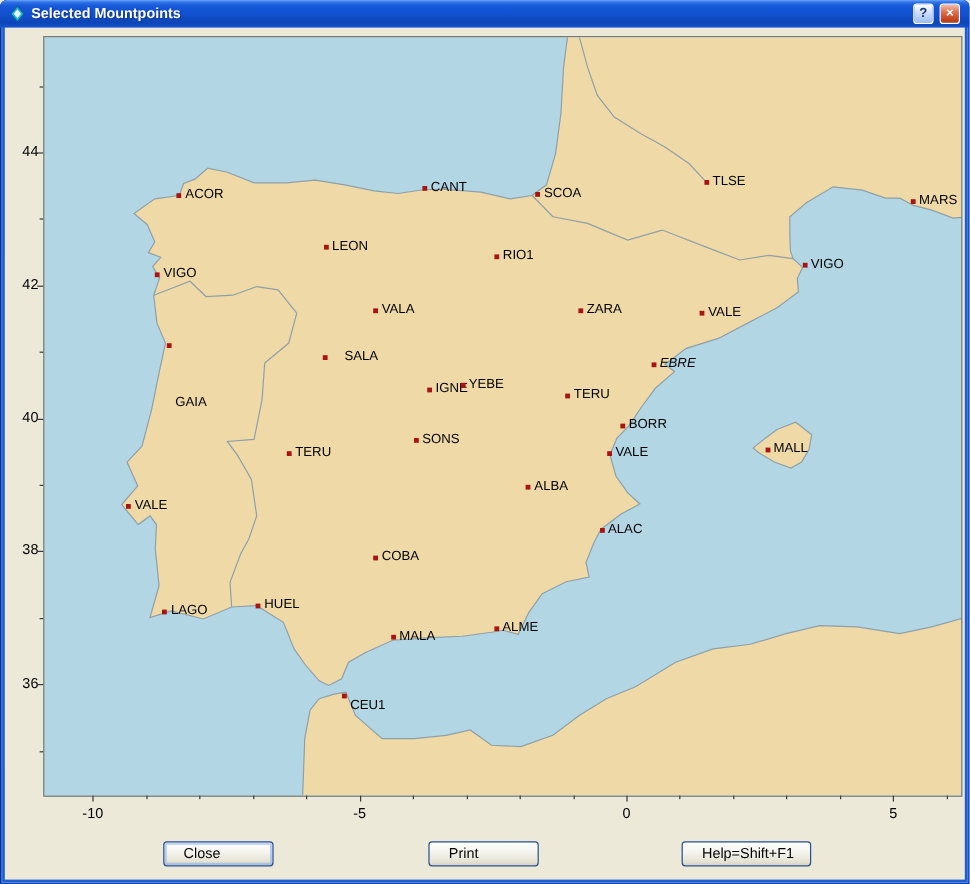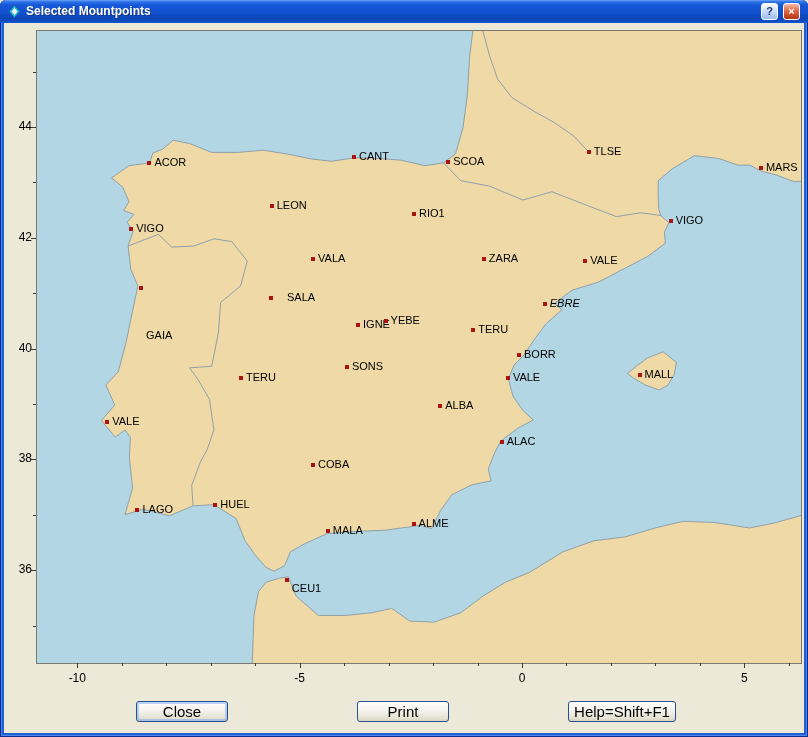--- a/index.html
+++ b/index.html
@@ -48,21 +48,21 @@
   .dot{position:absolute;width:4px;height:4px;background:var(--marker);}
   .slabel{position:absolute;font-size:11px;color:#000;white-space:nowrap;}
   .tick{position:absolute;background:#3a3a3a;}
   .tick-label{position:absolute;font-size:12px;color:#000;}
   .ytick-label{left:2px;width:26px;text-align:right;}
   .xtick-label{width:40px;text-align:center;}
   .btn{
     position:absolute;top:678px;height:21px;box-sizing:border-box;
     border:1px solid #274f92;border-radius:3px;
     background:linear-gradient(180deg,#ffffff,#f4f3ed 45%,#e5e2d3 85%,#d7d3c1);
-    font-size:15px;text-align:center;line-height:19px;color:#000;cursor:default;
+    font-size:12px;text-align:left;line-height:19px;color:#000;cursor:default;padding-left:16px;
   }
   .btn-default{box-shadow:inset 0 0 0 2px rgba(130,175,240,.55);}
 </style>
 </head>
 <body>
 
 <div class="window">
 
   <div class="titlebar">
     <span class="app-icon">

